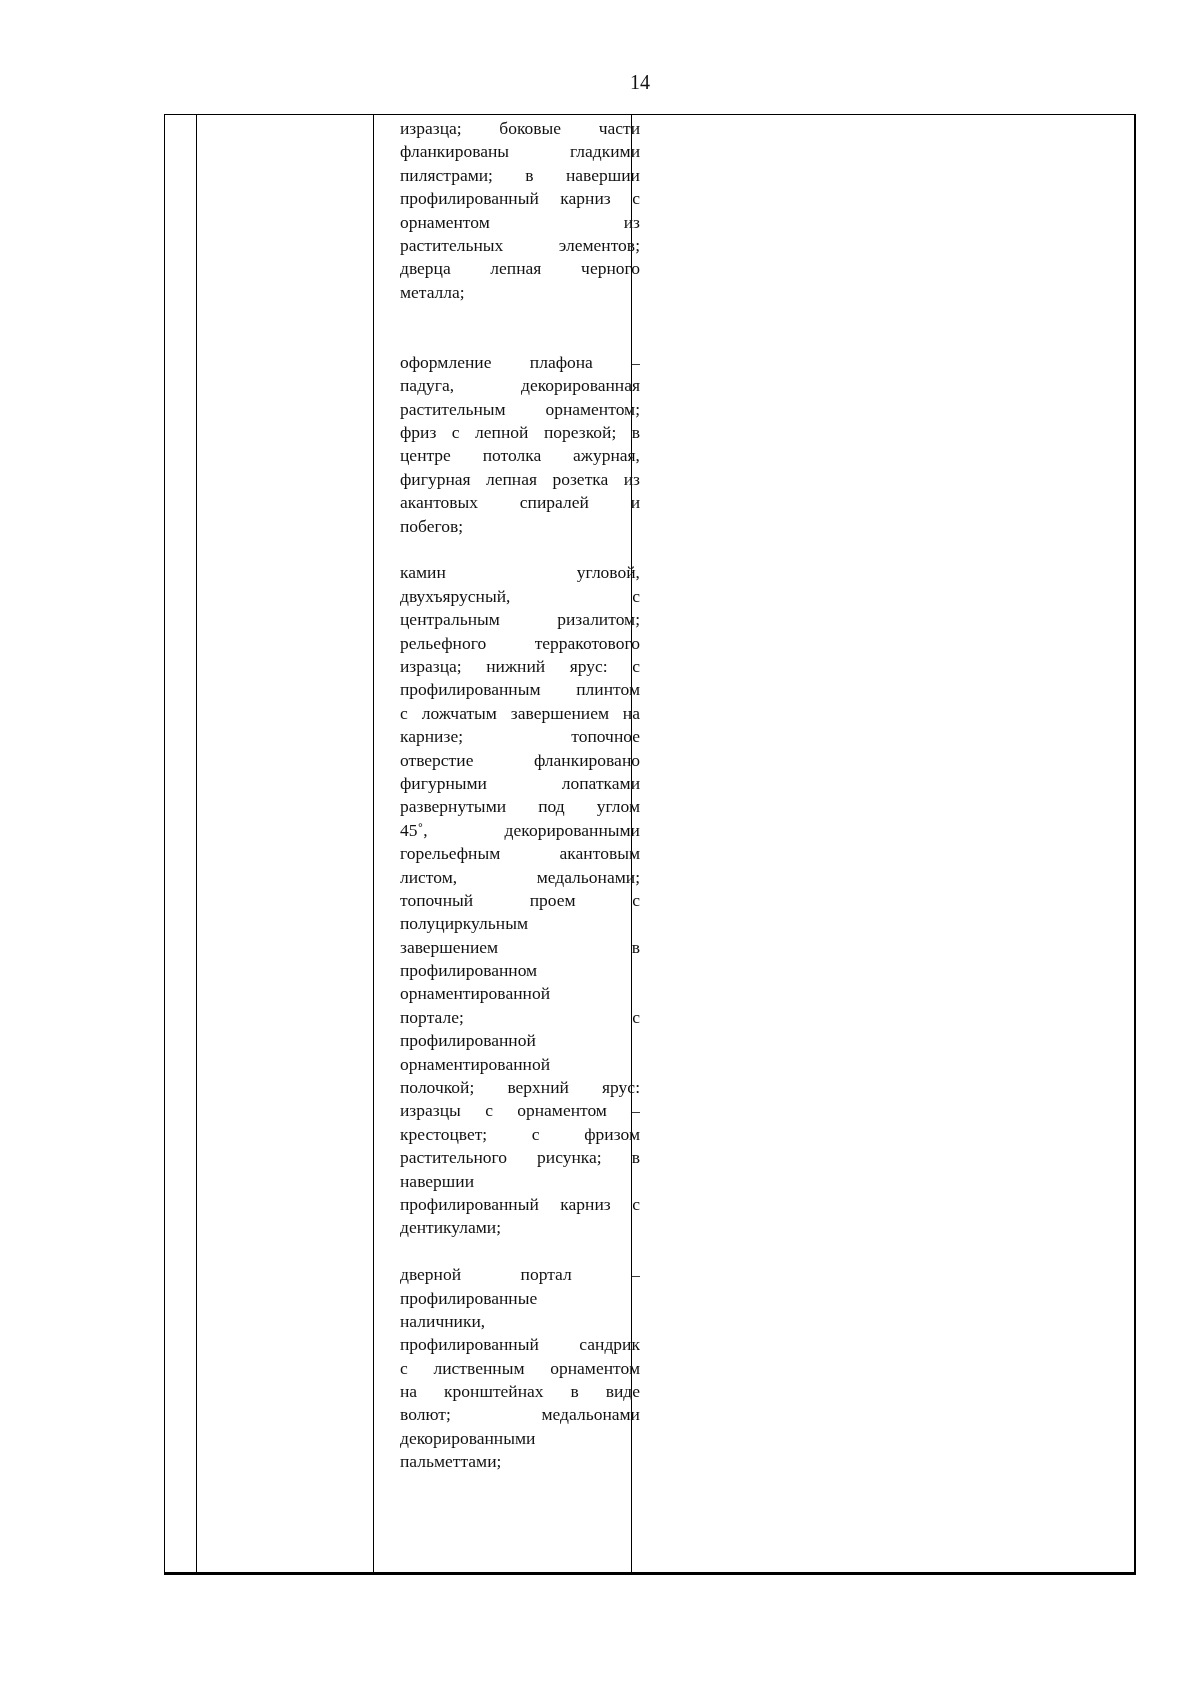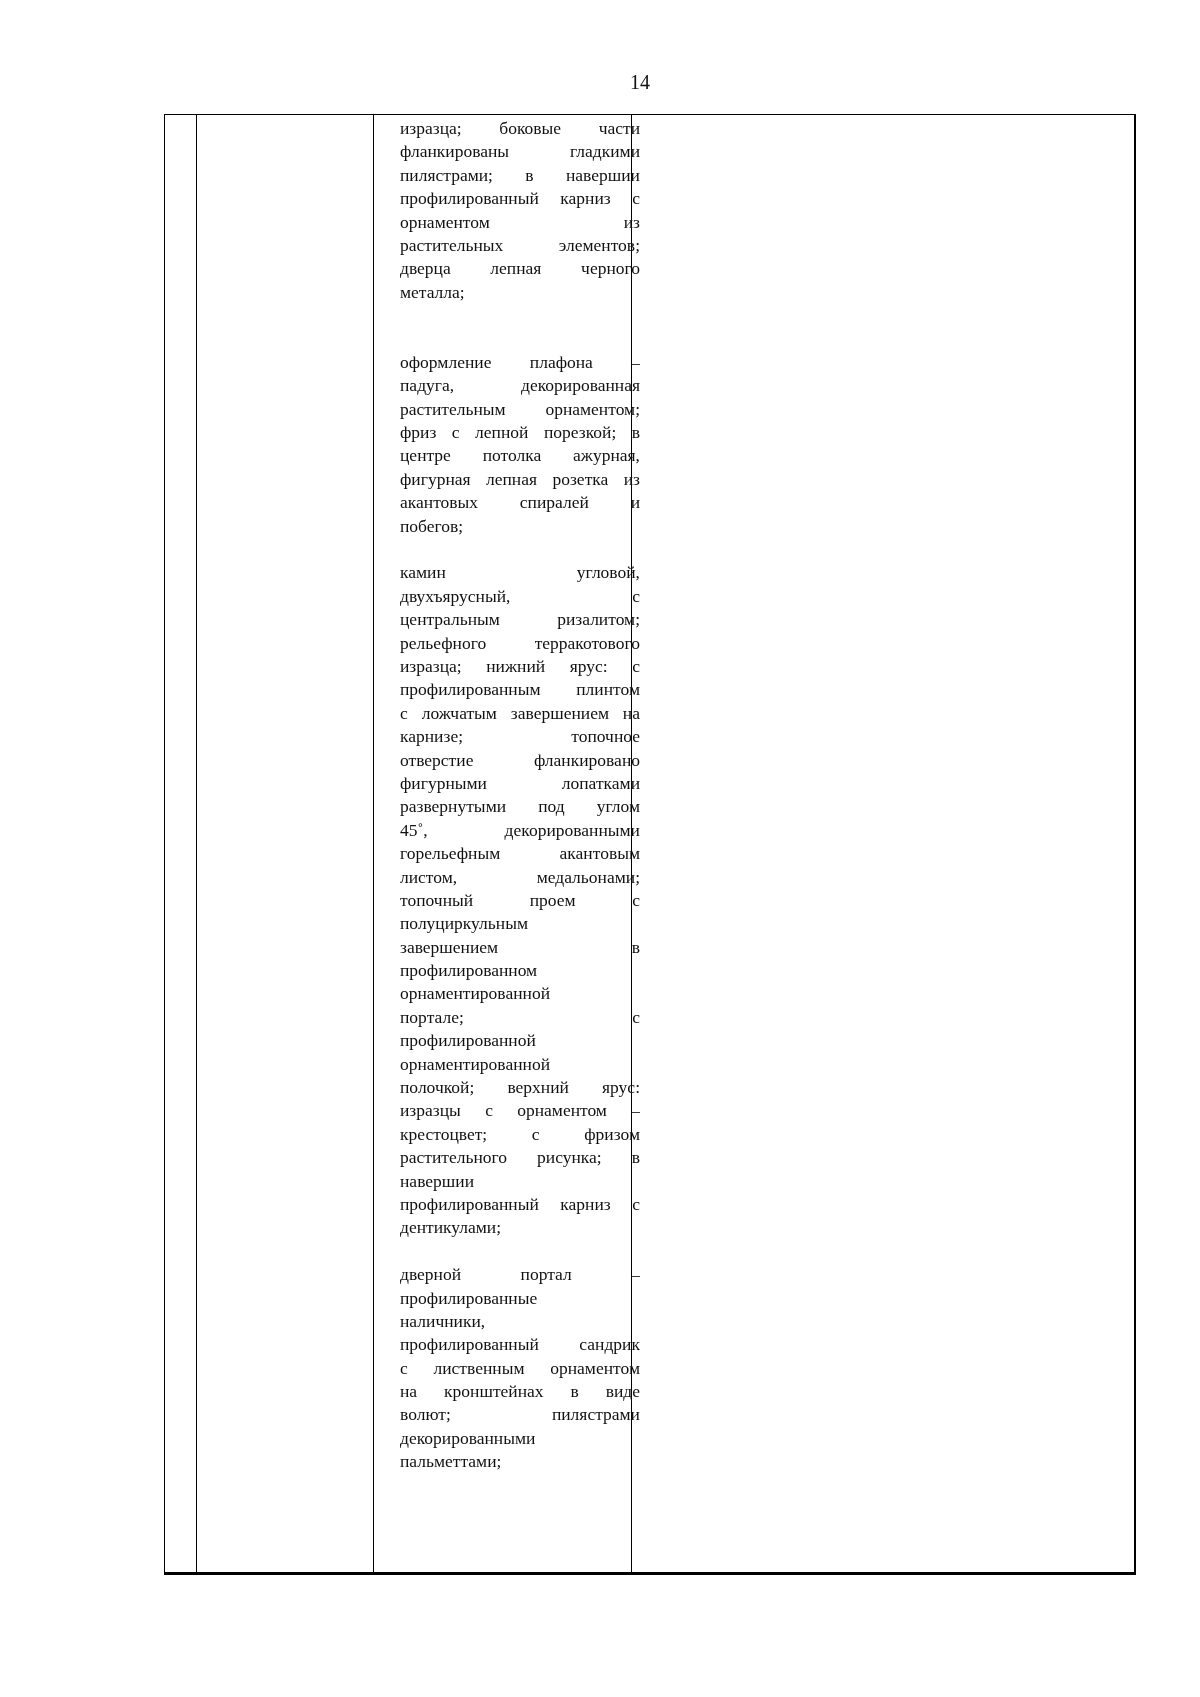--- a/index.html
+++ b/index.html
@@ -143,20 +143,20 @@
           <span class="line">дентикулами;</span>
         </div>
         <span class="line blank"></span>
         <div>
           <span class="line justify">дверной портал –</span>
           <span class="line">профилированные</span>
           <span class="line">наличники,</span>
           <span class="line justify">профилированный сандрик</span>
           <span class="line justify">с лиственным орнаментом</span>
           <span class="line justify">на кронштейнах в виде</span>
-          <span class="line justify">волют; пилястрами</span>
+          <span class="line justify">волют; медальонами</span>
           <span class="line">декорированными</span>
           <span class="line">пальметтами;</span>
         </div>
       </div>
   </div>
   <div class="cell" style="left: 467px; right: 0;"></div>
 </div>
 
 </body></html>

